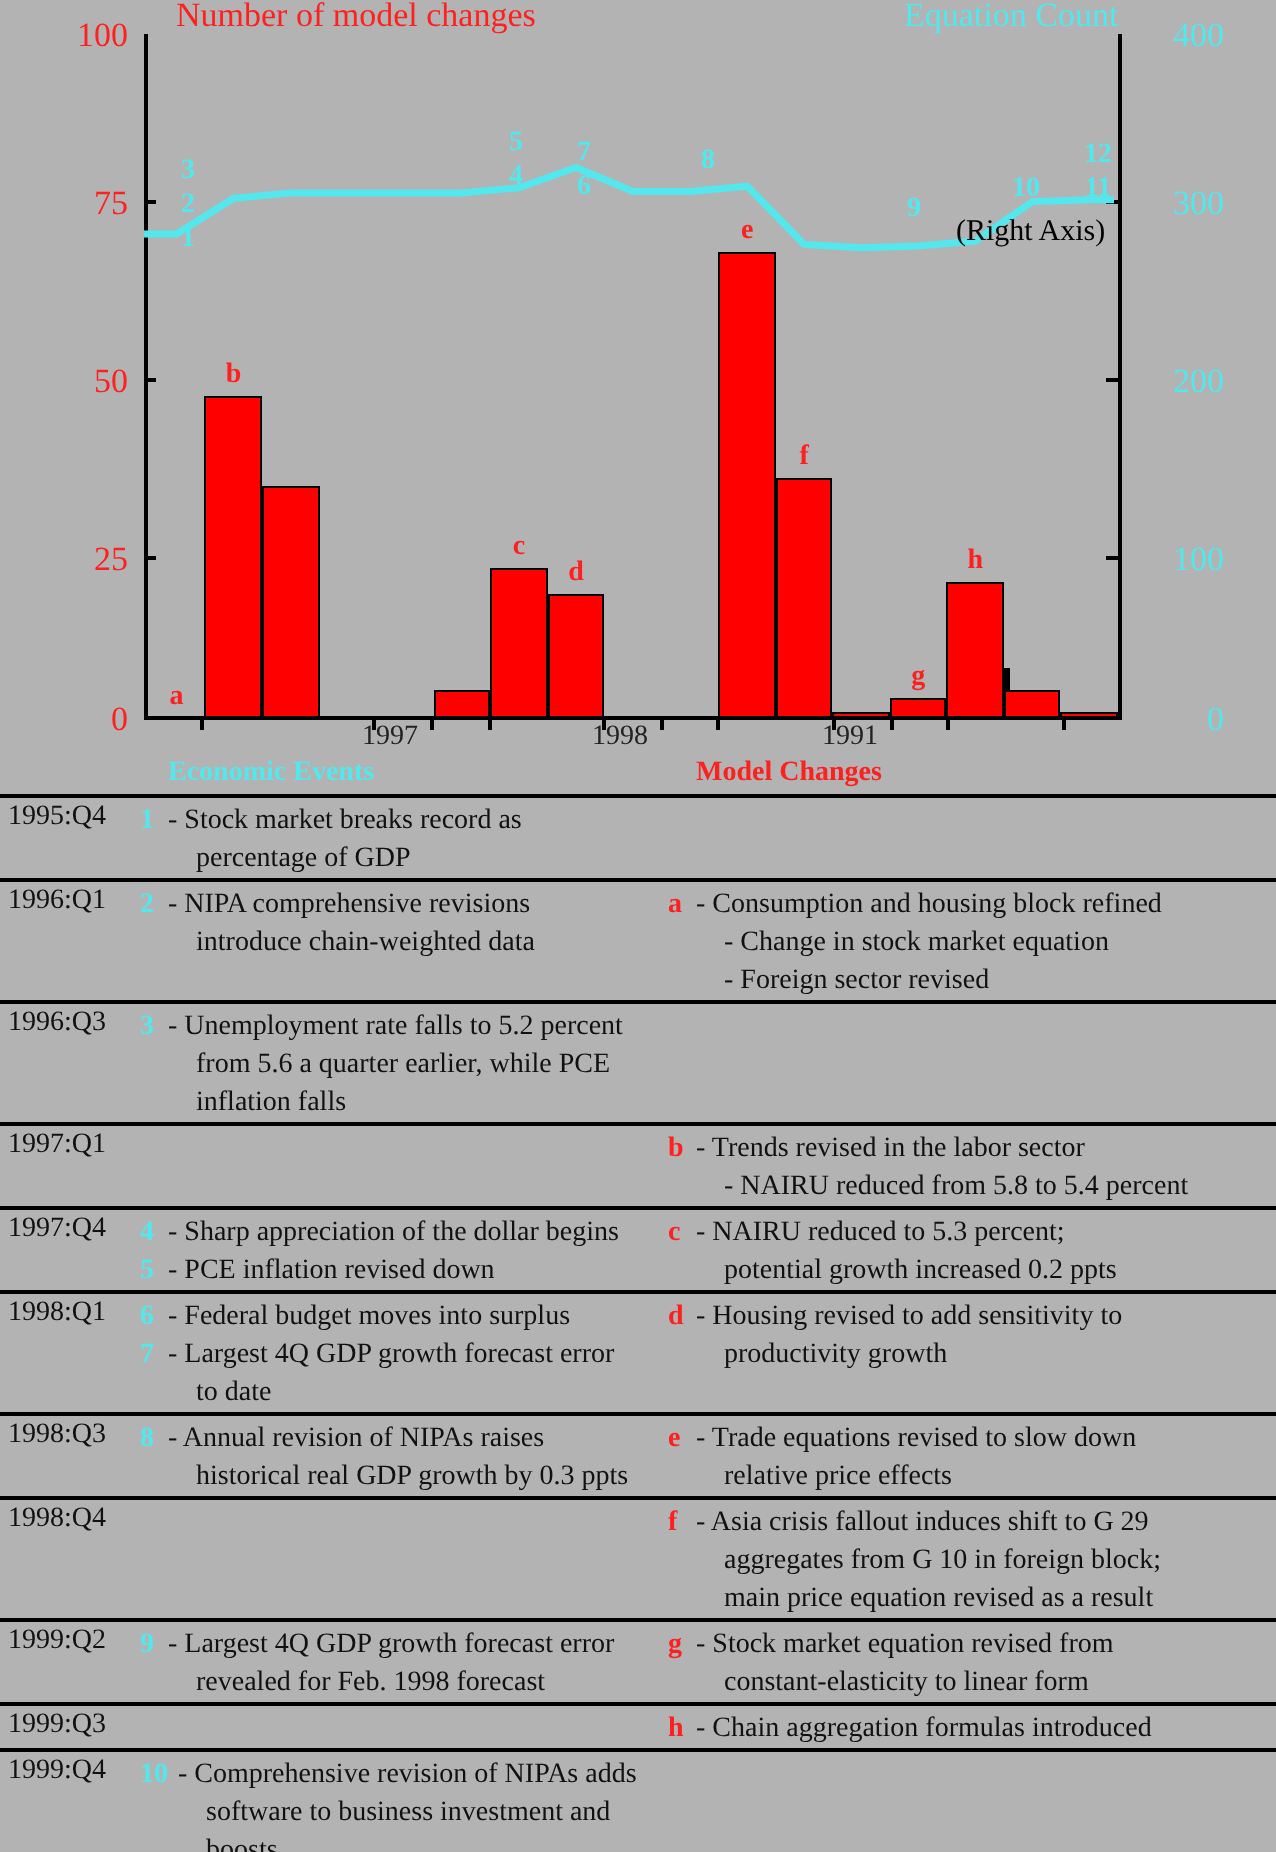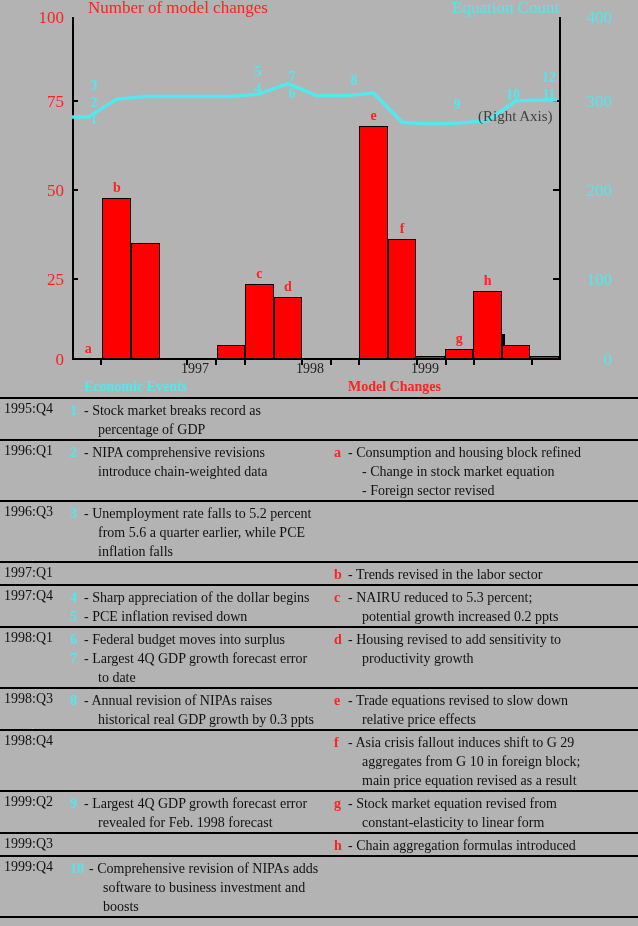--- a/index.html
+++ b/index.html
@@ -49,21 +49,21 @@
   }
   .barlab{
     position:absolute;color:#ff2020;font-size:14px;font-weight:bold;
     text-align:center;width:26px;
   }
   .linelab{
     position:absolute;color:#52e8ee;font-size:14px;font-weight:bold;
     text-align:center;width:26px;
   }
   .rightaxis-note{
-    position:absolute;color:#404040;font-size:15px;left:478px;top:108px;
+    position:absolute;color:#000000;font-size:15px;left:478px;top:108px;
     white-space:nowrap;
   }
   svg.lineplot{position:absolute;left:0;top:0;}
   
   #table-area{
     position:absolute;left:0;top:380px;width:638px;height:546px;
     background:#b3b3b3;
   }
   .thead{
     position:relative;height:17px;
@@ -145,21 +145,21 @@
   <div class="xtick" style="left:358px;"></div>
   <div class="xtick-big" style="left:387px;"></div>
   <div class="xtick" style="left:416px;"></div>
   <div class="xtick" style="left:445px;"></div>
   <div class="xtick" style="left:473px;"></div>
   <div class="xtick-big" style="left:502px;"></div>
   <div class="xtick" style="left:531px;"></div>
 
   <div class="xlab" style="left:181px;">1997</div>
   <div class="xlab" style="left:296px;">1998</div>
-  <div class="xlab" style="left:411px;">1999</div>
+  <div class="xlab" style="left:411px;">1991</div>
 
   <div id="bars-layer">
       <div class="bar" style="left: 102.494px; top: 198.26px; width: 28.6px; height: 160.74px; background: rgb(255, 0, 0);"></div>
       <div class="bar" style="left: 131.024px; top: 242.72px; width: 28.6px; height: 116.28px; background: rgb(255, 0, 0);"></div>
       <div class="bar" style="left: 216.612px; top: 345.32px; width: 28.6px; height: 13.68px; background: rgb(255, 0, 0);"></div>
       <div class="bar" style="left: 245.141px; top: 283.76px; width: 28.6px; height: 75.24px; background: rgb(255, 0, 0);"></div>
       <div class="bar" style="left: 273.671px; top: 297.44px; width: 28.6px; height: 61.56px; background: rgb(255, 0, 0);"></div>
       <div class="bar" style="left: 359.259px; top: 126.44px; width: 28.6px; height: 232.56px; background: rgb(255, 0, 0);"></div>
       <div class="bar" style="left: 387.788px; top: 239.3px; width: 28.6px; height: 119.7px; background: rgb(255, 0, 0);"></div>
       <div class="bar" style="left: 416.318px; top: 355.58px; width: 28.6px; height: 3.42px; background: rgb(255, 0, 0);"></div>
@@ -265,20 +265,24 @@
         <div class="c-model"></div>
       </div>
       <div class="row">
         <div class="c-date">1997:Q1</div>
         <div class="c-econ"></div>
         <div class="c-model">
           <div class="entry">
             <span class="mk rd">b</span>
             <span class="etxt">- Trends revised in the labor sector</span>
           </div>
+          <div class="entry">
+            <span class="mk rd"></span>
+            <span class="etxt cont">- NAIRU reduced from 5.8 to 5.4 percent</span>
+          </div>
         </div>
       </div>
       <div class="row">
         <div class="c-date">1997:Q4</div>
         <div class="c-econ">
           <div class="entry">
             <span class="mk cy">4</span>
             <span class="etxt">- Sharp appreciation of the dollar begins</span>
           </div>
           <div class="entry">

